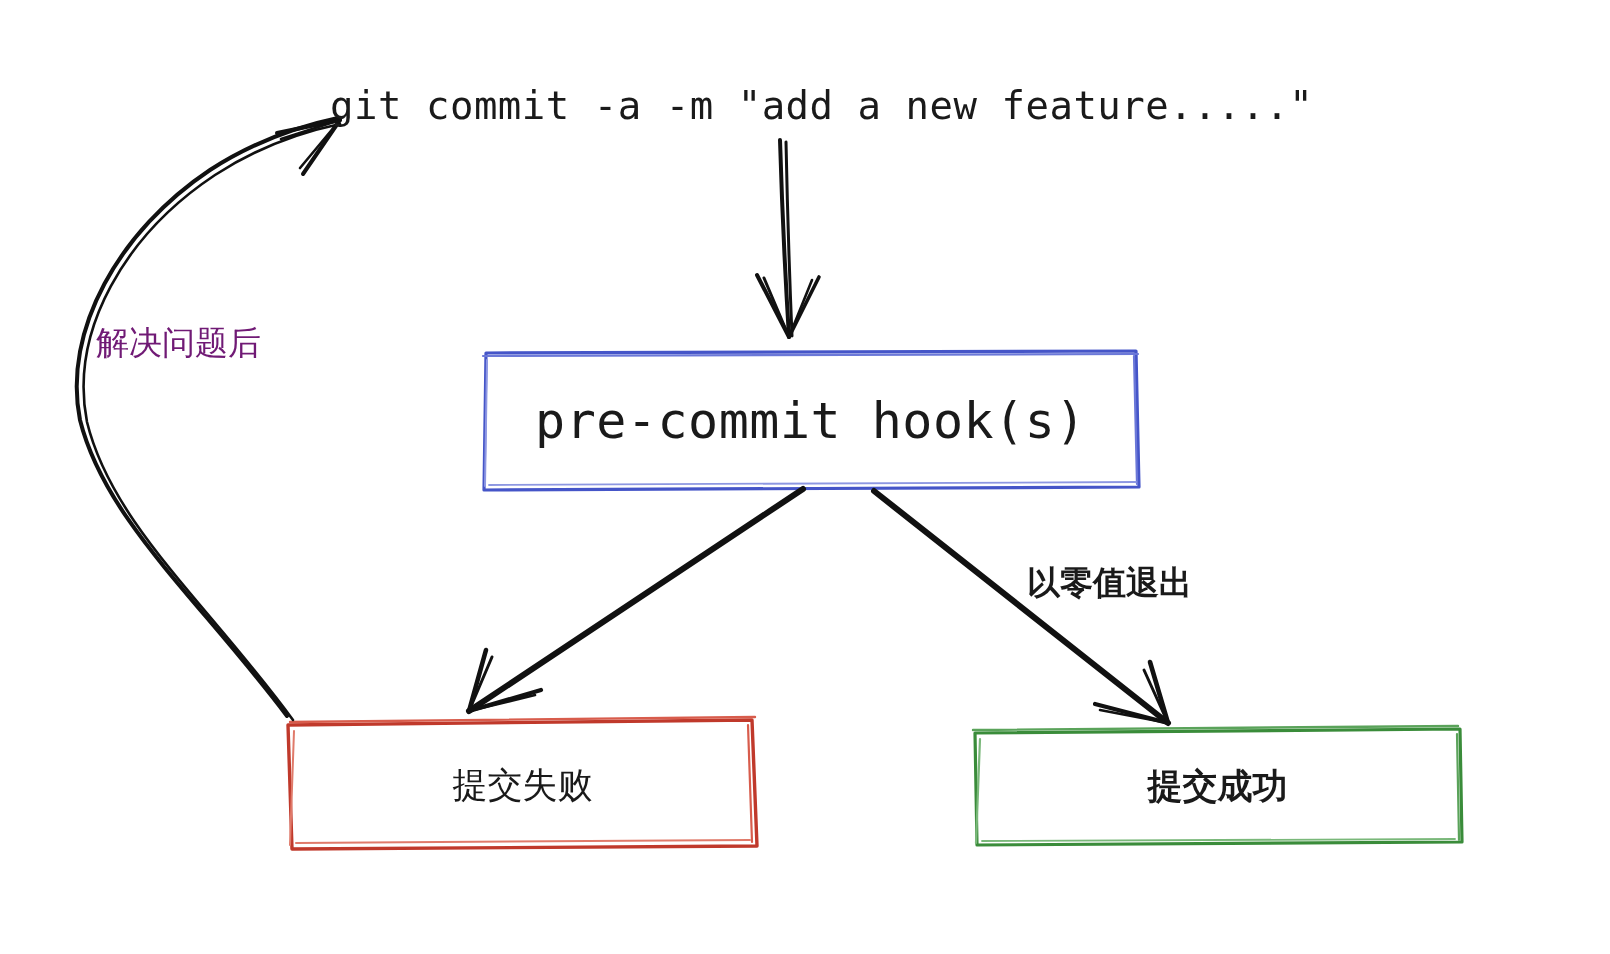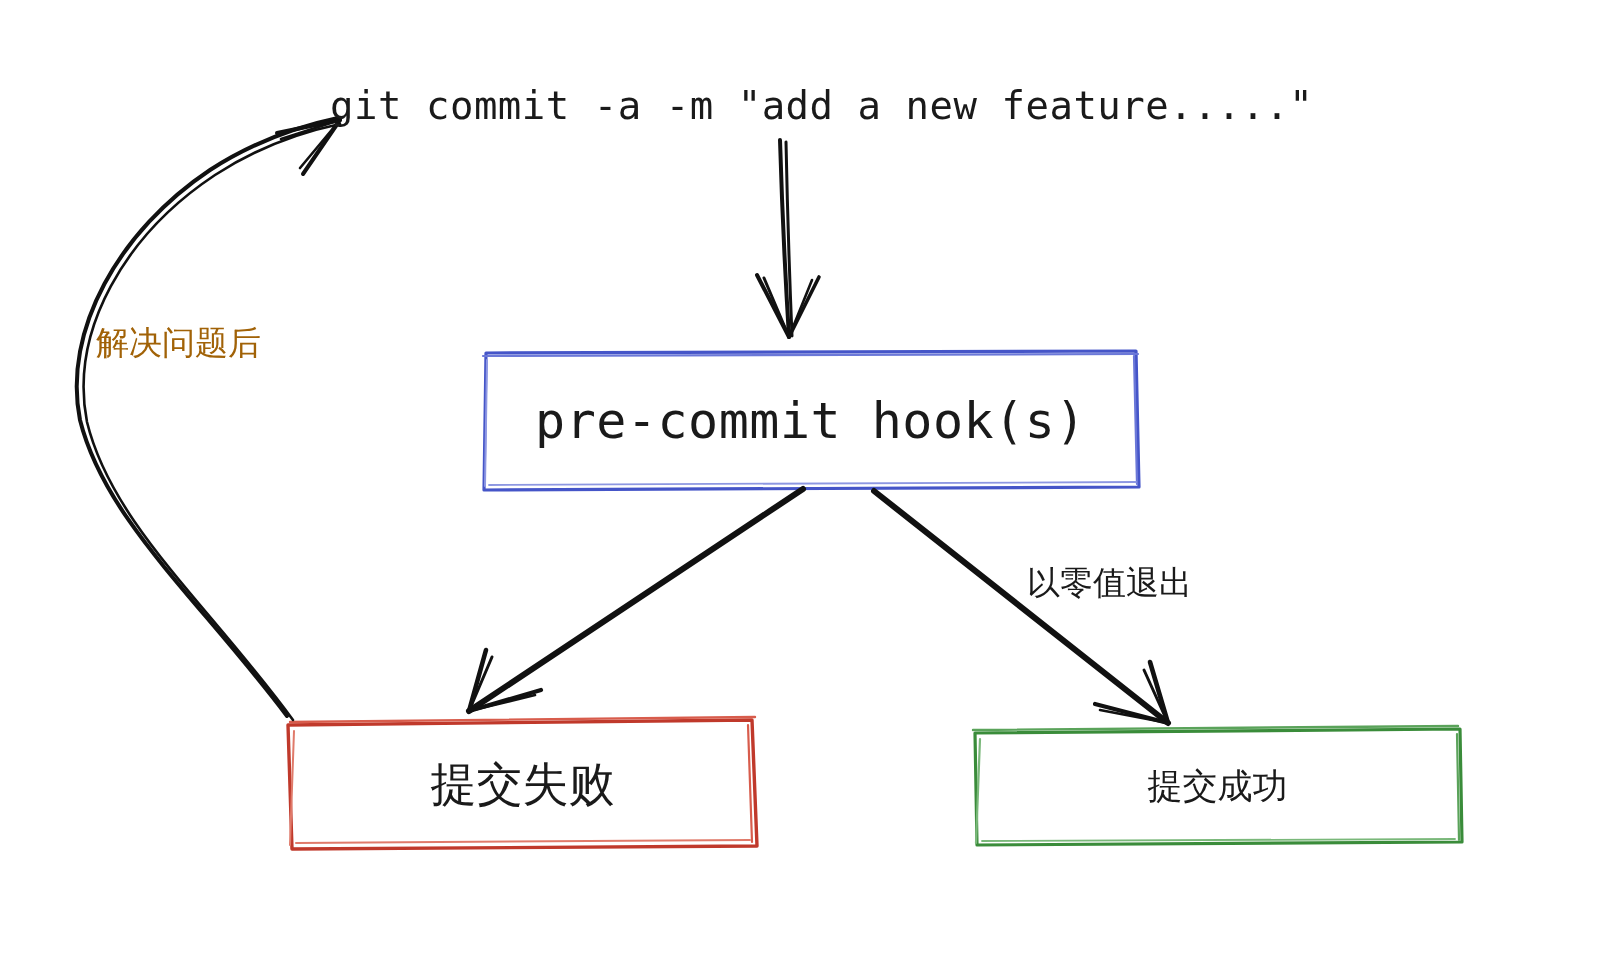--- a/index.html
+++ b/index.html
@@ -50,43 +50,44 @@
     top: 352px;
     width: 655px;
     height: 138px;
     font-size: 50px;
   }
   #fail-box-label {
     left: 288px;
     top: 722px;
     width: 469px;
     height: 126px;
-    font-size: 46px;
+    font-size: 35px;
   }
   #success-box-label {
     left: 973px;
     top: 730px;
     width: 489px;
     height: 113px;
     font-size: 35px;
+    font-weight: bold;
   }
   .edge-label {
     position: absolute;
     color: #1a1a1a;
     font-size: 33px;
     white-space: nowrap;
     line-height: 1.28;
   }
   #edge-label-nonzero { left: 345px; top: 562px; }
-  #edge-label-zero    { left: 1027px; top: 562px; }
+  #edge-label-zero    { left: 1027px; top: 562px; font-weight: bold; }
   #retry-note {
     position: absolute;
     left: 96px;
     top: 320px;
-    color: #a16207;
+    color: #701a75;
     font-size: 33px;
     line-height: 1.42;
     white-space: nowrap;
   }
 </style>
 </head>
 <body>
 
 <div id="canvas">
 

